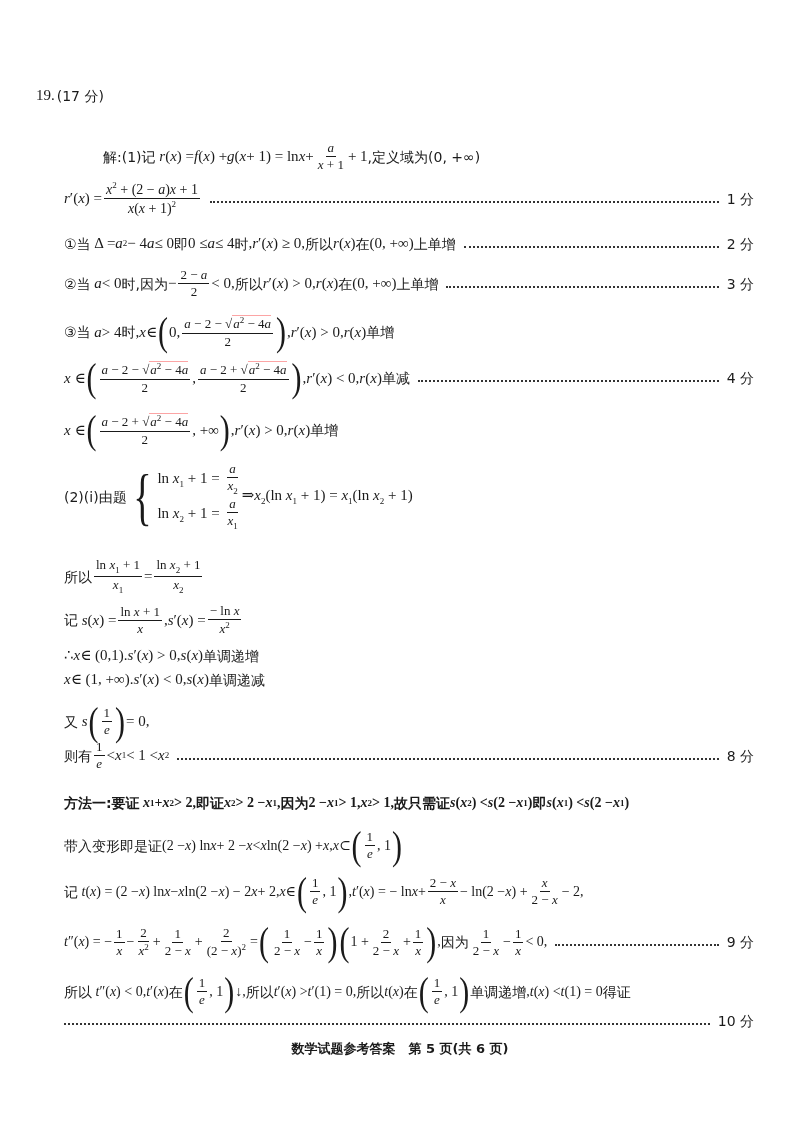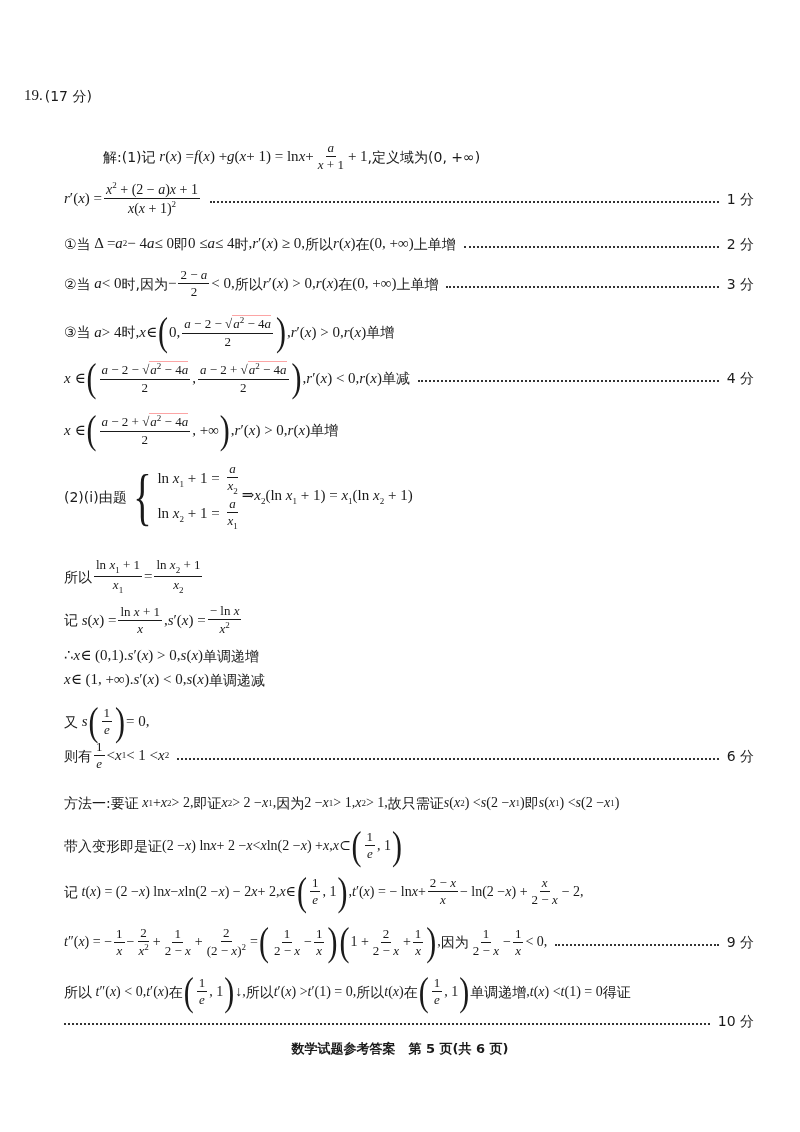--- a/index.html
+++ b/index.html
@@ -18,21 +18,21 @@
   sub { font-size:9px; }
   .sqrt { border-top:1px solid #fca5a5; padding-left:1px; }
   .brace { font-size:64px; font-weight:100; line-height:1; transform:scaleX(0.6); display:inline-block; }
   .sys { display:inline-flex; flex-direction:column; }
   .footer { position:absolute; top:1040px; left:0; width:800px; text-align:center; font-family:"DejaVu Sans",sans-serif; font-weight:bold; font-size:13px; }
   .cn { font-family:"DejaVu Sans",sans-serif; font-size:14px; }
 </style>
 </head>
 <body>
 
-<div class="line" style="top:88px;left:24px;">
+<div class="line" style="top:88px;left:36px;">
   <span>19.</span>
   <span class="cn" style="margin-left:2px">(17 分)</span>
 </div>
 
 <div class="line" style="top:141px;margin-left:39px;">
   <span class="cn">解:(1)记</span>
   <span class="it">&nbsp;r</span>(<span class="it">x</span>) = <span class="it">f</span>(<span class="it">x</span>) + <span class="it">g</span>(<span class="it">x</span> + 1) = ln <span class="it">x</span> +
   <span class="frac">
       <span class="num it">a</span>
       <span class="den"><span class="it">x</span> + 1</span>
@@ -154,24 +154,24 @@
       <span class="den it">e</span>
     </span><span class="big">)</span> = 0,
 </div>
 
 <div class="line full" style="top:740px;">
   <span class="cn">则有</span><span class="frac">
       <span class="num">1</span>
       <span class="den it">e</span>
     </span> &lt; <span class="it">x</span><sub>1</sub> &lt; 1 &lt; <span class="it">x</span><sub>2</sub>
   <span class="dots"></span>
-  <span class="score cn">6 分</span>
-</div>
-
-<div class="line" style="top:796px;font-size:14px;">
+  <span class="score cn">8 分</span>
+</div>
+
+<div class="line" style="top:796px;font-size:14px;font-weight:bold;">
   <span class="cn">方法一:要证</span>&nbsp;<span class="it">x</span><sub>1</sub> + <span class="it">x</span><sub>2</sub> &gt; 2,<span class="cn">即证</span> <span class="it">x</span><sub>2</sub> &gt; 2 − <span class="it">x</span><sub>1</sub>,<span class="cn">因为</span> 2 − <span class="it">x</span><sub>1</sub> &gt; 1, <span class="it">x</span><sub>2</sub> &gt; 1,<span class="cn">故只需证</span> <span class="it">s</span>(<span class="it">x</span><sub>2</sub>) &lt; <span class="it">s</span>(2 − <span class="it">x</span><sub>1</sub>)<span class="cn">即</span> <span class="it">s</span>(<span class="it">x</span><sub>1</sub>) &lt; <span class="it">s</span>(2 − <span class="it">x</span><sub>1</sub>)
 </div>
 
 <div class="line" style="top:830px;font-size:14px;">
   <span class="cn">带入变形即是证</span>(2 − <span class="it">x</span>) ln <span class="it">x</span> + 2 − <span class="it">x</span> &lt; <span class="it">x</span> ln(2 − <span class="it">x</span>) + <span class="it">x</span>, <span class="it">x</span> ⊂ <span class="big">(</span><span class="frac">
       <span class="num">1</span>
       <span class="den it">e</span>
     </span>, 1<span class="big">)</span>
 </div>
 

